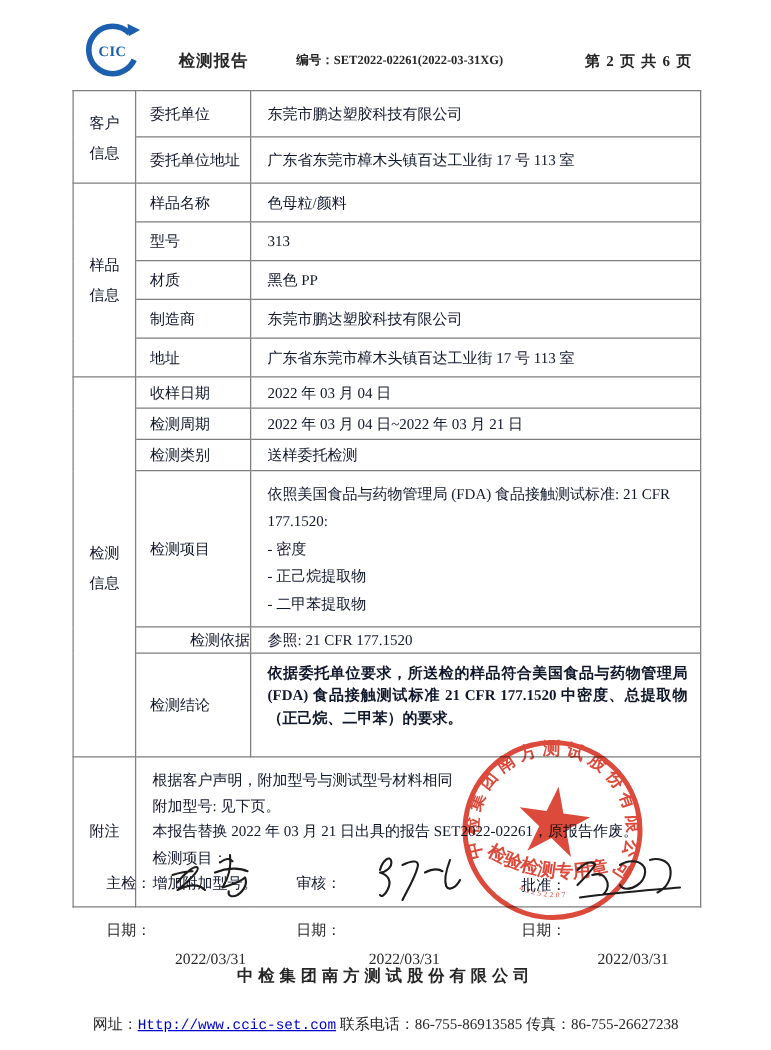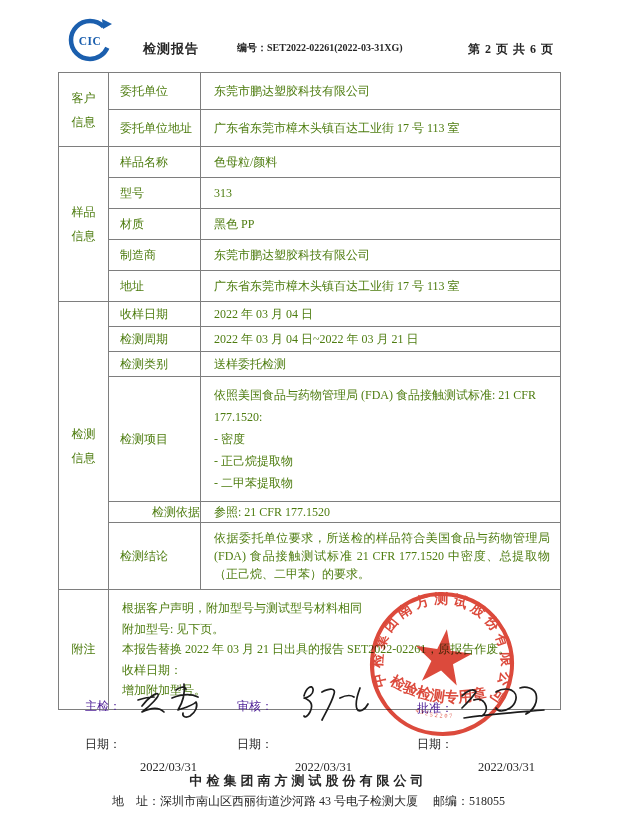--- a/index.html
+++ b/index.html
@@ -18,34 +18,34 @@
   .hdr-no { position:absolute; left:237px; top:27px; font-weight:bold; font-size:10px; }
   .hdr-page { position:absolute; left:468px; top:27px; font-weight:bold; font-size:12px; letter-spacing:1px; }
 
   
   .report-table {
     position:absolute; left:58px; top:72px; width:503px;
     border-collapse:collapse; table-layout:fixed;
   }
   .report-table td {
     border:1px solid #7e7e7e; vertical-align:middle;
-    font-size:12px; color:#4d7c0f;
+    font-size:12px; color:#0f172a;
   }
   td.cat { text-align:center; line-height:24px; }
   td.field { padding-left:11px;margin-top:46px; }
   td.val { padding-left:13px; padding-right:10px; }
   .h38 { height:37px; } .h31 { height:31px; } .h25 { height:25px; } .h21 { height:21px;text-align:right; }
   td.multiline { padding-top:7px; padding-bottom:7px; }
   td.multiline div { line-height:22px; white-space:nowrap; }
-  td.conclusion { padding-top:6px; padding-bottom:6px; line-height:18px; text-align:justify; }
+  td.conclusion { padding-top:6px; padding-bottom:22px; line-height:18px; text-align:justify;font-weight:bold; }
   td.notes { padding:8px 10px 8px 13px; }
   td.notes div { line-height:20.5px; }
 
   
-  .sig-label { position:absolute; font-size:12px; color:#4c1d95;font-family:Liberation Serif, serif; }
+  .sig-label { position:absolute; font-size:12px; color:#0f172a;font-family:Liberation Serif, serif; }
   .sig-svg { position:absolute; }
   .sig-svg path { stroke:#1c1c1c; stroke-width:1.7; fill:none; stroke-linecap:round; stroke-linejoin:round; }
   .date-label { position:absolute; font-size:12px; }
   .date-val { position:absolute; font-size:12.5px;margin-top:24px; }
 
   
   .stamp {
     position:absolute; left:367px; top:589px; width:150px; height:150px;
     mix-blend-mode:multiply; opacity:.92; transform:rotate(8deg); z-index:5;
     pointer-events:none;
@@ -155,21 +155,21 @@
         <td class="field">检测结论</td>
         <td class="val conclusion">依据委托单位要求，所送检的样品符合美国食品与药物管理局 (FDA) 食品接触测试标准 21 CFR 177.1520 中密度、总提取物（正己烷、二甲苯）的要求。</td>
       </tr>
 
       <tr>
         <td class="cat">附注</td>
         <td class="notes" colspan="2">
           <div>根据客户声明，附加型号与测试型号材料相同</div>
           <div>附加型号: 见下页。</div>
           <div>本报告替换 2022 年 03 月 21 日出具的报告 SET2022-02261，原报告作废。</div>
-          <div>收样日期：</div>
+          <div>检测项目：</div>
           <div>增加附加型号。</div>
         </td>
       </tr>
     </tbody>
   </table>
 
   <svg class="stamp" viewBox="0 0 150 150">
     <circle cx="75" cy="75" r="70" fill="none" stroke="#d93a2b" stroke-width="4"></circle>
     <path id="arcTop" d="M 24,106 A 60,60 0 1 1 126,106" fill="none"></path>
     <text font-size="14" font-weight="bold" fill="#d93a2b" letter-spacing="4.2" font-family="Liberation Serif, DejaVu Serif, serif">
@@ -202,15 +202,17 @@
   </svg>
 
   <div class="date-label" style="left:85px; top:736px;">日期：</div>
   <div class="date-val" style="left:140px; top:736px;">2022/03/31</div>
   <div class="date-label" style="left:237px; top:736px;">日期：</div>
   <div class="date-val" style="left:295px; top:736px;">2022/03/31</div>
   <div class="date-label" style="left:417px; top:736px;">日期：</div>
   <div class="date-val" style="left:478px; top:736px;">2022/03/31</div>
 
   <div class="ftr ftr-company">中检集团南方测试股份有限公司</div>
-  <div class="ftr ftr-addr">地　址：深圳市南山区西丽街道沙河路 43 号电子检测大厦　 邮编：518055</div>
+  <div class="ftr ftr-web">
+    <span>网址：</span><a href="#">Http://www.ccic-set.com</a><span> 联系电话：86-755-86913585 </span><span>传真：86-755-26627238</span>
+  </div>
 
 </div>
 
 </body></html>

